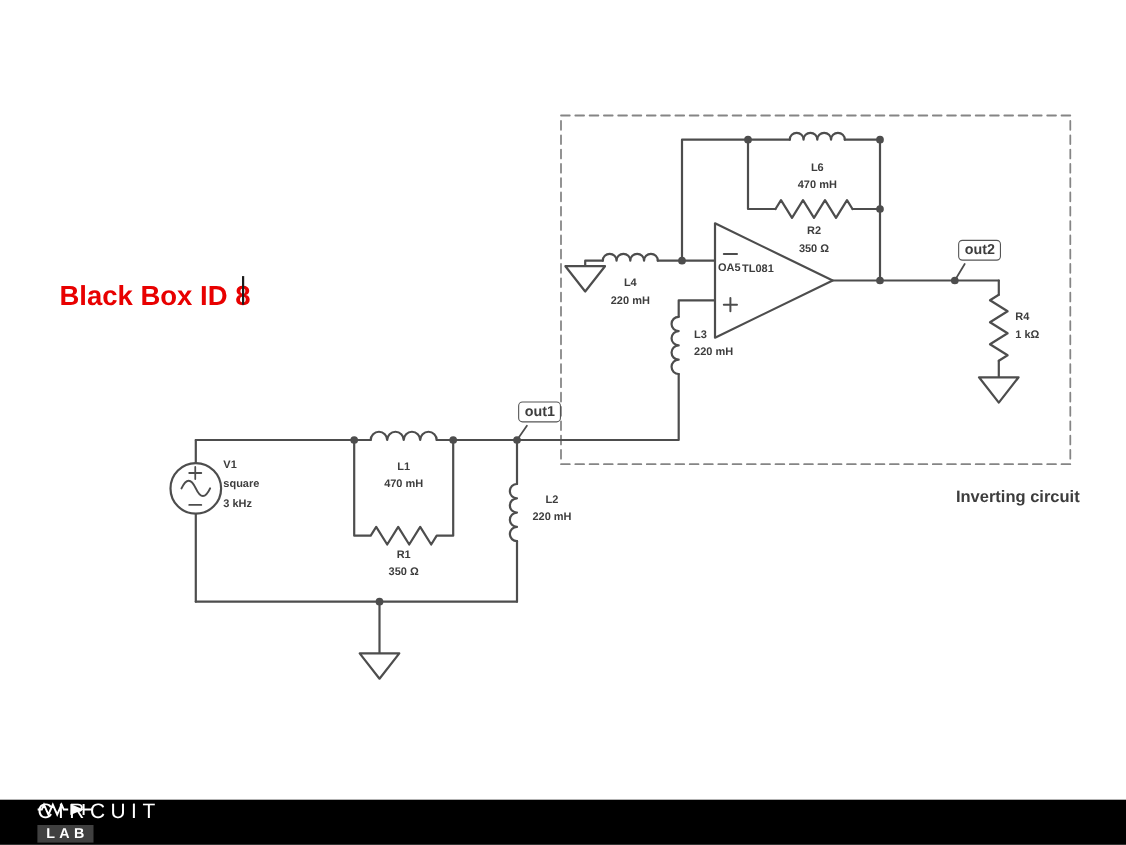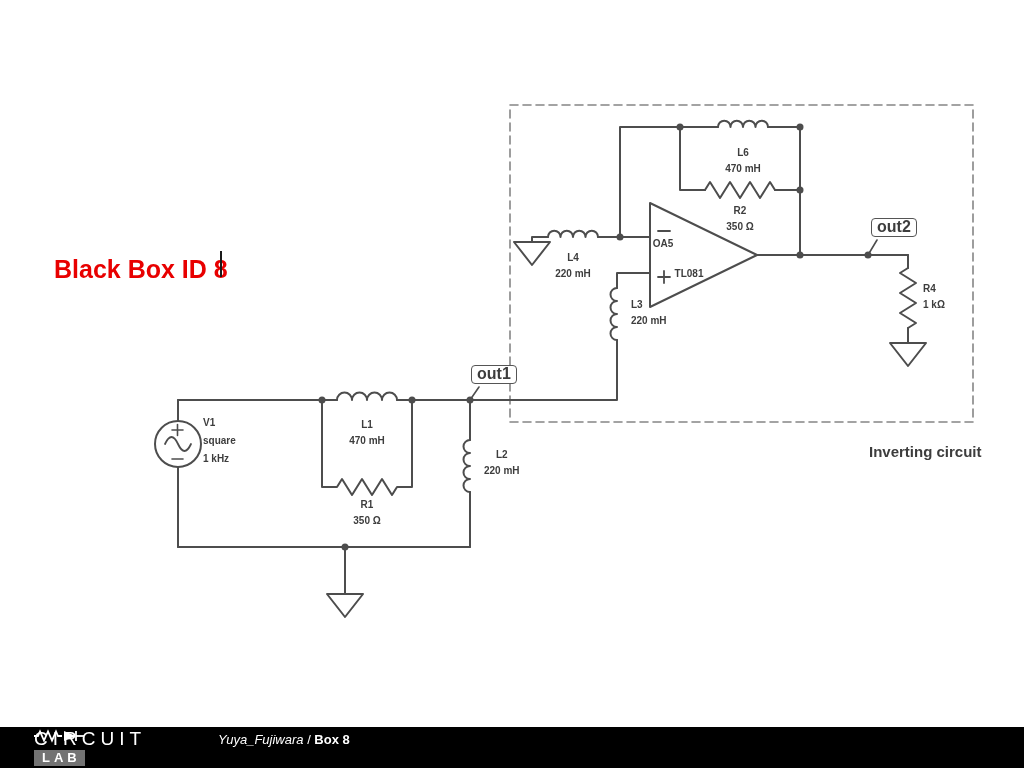--- a/index.html
+++ b/index.html
@@ -10,37 +10,37 @@
   .stage{position:absolute;inset:0;}
   svg{position:absolute;left:0;top:0;}
   .lbl{
     position:absolute;font-weight:bold;font-size:10px;color:#3d3d3d;
     white-space:nowrap;line-height:14px;
   }
   .ctr{transform:translateX(-50%);text-align:center;}
   .box-label{font-size:15px;}
   .flag{
     position:absolute;background:#fff;border:1.5px solid #555;border-radius:4px;
-    padding:1px 5px 2px 5px;font-weight:bold;font-size:16px;color:#3d3d3d;line-height:14px;
+    padding:1px 5px 2px 5px;font-weight:bold;font-size:13px;color:#3d3d3d;line-height:14px;
   }
   .annotation{
     position:absolute;left:54px;top:256px;font-weight:bold;font-size:25px;
     color:#e80000;white-space:nowrap;line-height:26px;
   }
   .caret{position:absolute;left:220px;top:251px;width:2px;height:26px;background:#1a1a1a;}
   .footer{
     position:absolute;left:0;top:727px;width:1024px;height:41px;background:#000;color:#fff;
   }
   .logo{position:absolute;left:34px;top:2px;}
   .logo-top{
     color:#fff;font-size:19px;letter-spacing:5px;line-height:19px;font-weight:400;
   }
   .logo-row2{display:flex;align-items:center;gap:5px;margin-top:2px;height:16px;}
   .lab-badge{
-    background:#737373;color:#fff;font-weight:bold;font-size:13px;
+    background:#404040;color:#fff;font-weight:bold;font-size:13px;
     letter-spacing:4px;padding:0 4px 0 8px;line-height:16px;
   }
   .meta{position:absolute;left:218px;top:4px;font-size:13px;line-height:17px;}
   .meta .author{font-style:italic;}
   .meta .title{font-weight:bold;}
   .meta .url{font-weight:bold;}
 </style>
 </head>
 <body>
 
@@ -143,21 +143,21 @@
       <circle cx="680" cy="127" r="3.5"></circle>
       <circle cx="800" cy="127" r="3.5"></circle>
       <circle cx="800" cy="190" r="3.5"></circle>
       <circle cx="800" cy="255" r="3.5"></circle>
       <circle cx="868" cy="255" r="3.5"></circle>
     </g>
   </svg>
 
   <div class="lbl" style="left:203px;top:416px;">V1</div>
   <div class="lbl" style="left:203px;top:434px;">square</div>
-  <div class="lbl" style="left:203px;top:452px;">1 kHz</div>
+  <div class="lbl" style="left:203px;top:452px;">3 kHz</div>
 
   <div class="lbl ctr" style="left:367px;top:418px;">L1</div>
   <div class="lbl ctr" style="left:367px;top:434px;">470 mH</div>
 
   <div class="lbl ctr" style="left:367px;top:498px;">R1</div>
   <div class="lbl ctr" style="left:367px;top:514px;">350 Ω</div>
 
   <div class="lbl" style="left:484px;top:448px;padding-left:12px;">L2</div>
   <div class="lbl" style="left:484px;top:464px;">220 mH</div>
 
@@ -167,21 +167,21 @@
   <div class="lbl ctr" style="left:573px;top:251px;">L4</div>
   <div class="lbl ctr" style="left:573px;top:267px;">220 mH</div>
 
   <div class="lbl ctr" style="left:743px;top:146px;">L6</div>
   <div class="lbl ctr" style="left:743px;top:162px;">470 mH</div>
 
   <div class="lbl ctr" style="left:740px;top:204px;">R2</div>
   <div class="lbl ctr" style="left:740px;top:220px;">350 Ω</div>
 
   <div class="lbl ctr" style="left:663px;top:237px;">OA5</div>
-  <div class="lbl ctr" style="left:689px;top:267px;">TL081</div>
+  <div class="lbl ctr" style="left:689px;top:238px;">TL081</div>
 
   <div class="lbl" style="left:923px;top:282px;">R4</div>
   <div class="lbl" style="left:923px;top:298px;">1 kΩ</div>
 
   <div class="lbl box-label" style="left:825px;top:445px;margin-left:44px;">Inverting circuit</div>
 
   <div class="flag" style="left:471px;top:365px;">out1</div>
   <div class="flag" style="left:871px;top:218px;">out2</div>
 
   <div class="annotation">Black Box ID 8</div>
@@ -196,19 +196,16 @@
             <path d="M0,7 h4 l2,-4.5 l4,9 l4,-9 l4,9 l4,-9 l2,4.5 h4"></path>
             <line x1="42" y1="2" x2="42" y2="12"></line>
             <line x1="42" y1="7" x2="50" y2="7"></line>
           </g>
           <polygon points="30,2 30,12 42,7" fill="#fff"></polygon>
         </svg>
         <span class="lab-badge">LAB</span>
       </div>
     </div>
     <div class="meta">
-      <div>
-        <span class="author">Yuya_Fujiwara</span><span> / </span><span class="title">Box 8</span>
-      </div>
     </div>
   </div>
 
 </div>
 
 </body></html>

